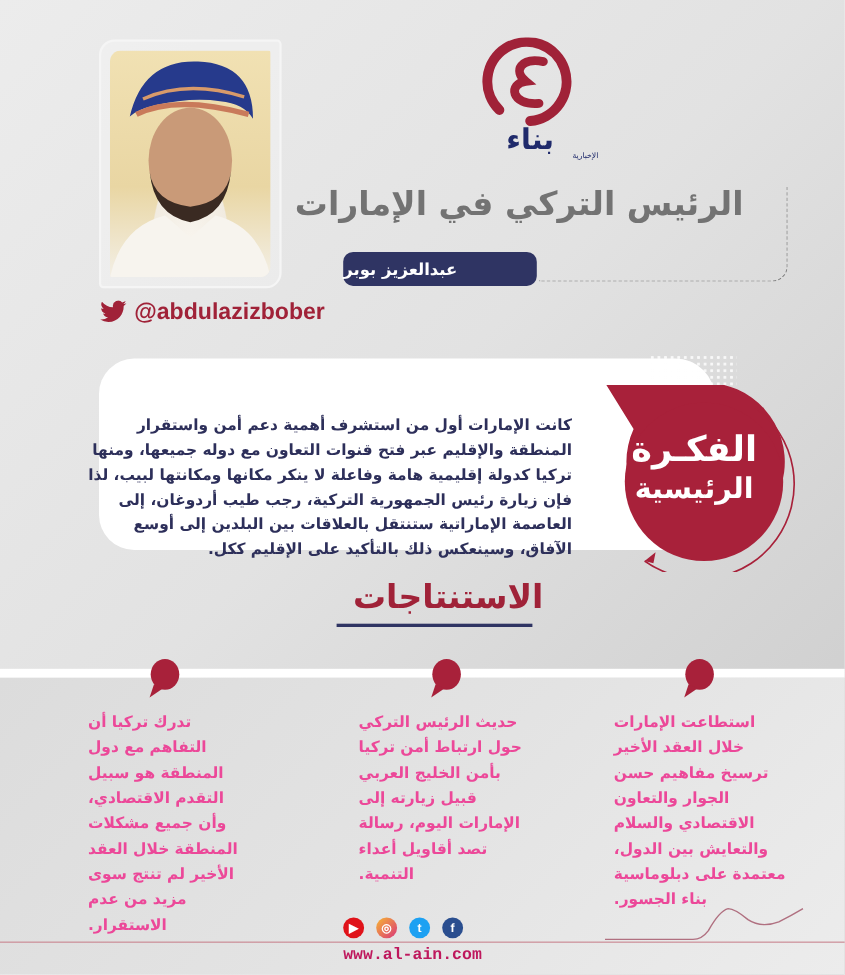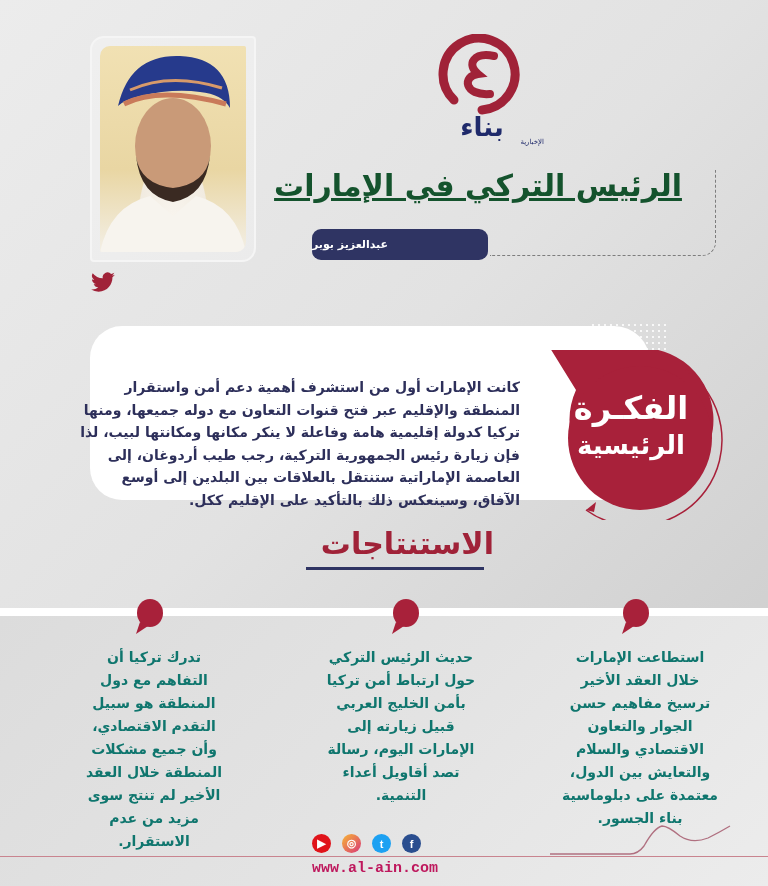--- a/index.html
+++ b/index.html
@@ -13,26 +13,26 @@
   .abs { position: absolute; }
 
   
   .logo { left: 434px; top: 34px; width: 96px; height: 110px; }
   .logo svg { width: 96px; height: 82px; display: block; margin: 0 auto; }
   .logo-word { position:absolute; left: 0; width: 96px; top: 80px; text-align: center;
     font-family: "DejaVu Sans", sans-serif; font-weight: bold; font-size: 26px; color:#1f2a6b; line-height: 26px; direction: rtl; }
   .logo-sub { position:absolute; left: 14px; width: 96px; top: 104px; text-align:right; font-size: 7px; color:#1f2a6b; direction: rtl; }
 
   
-  .headline { right: 80px; top: 168px; width: 420px; text-align: center; direction: rtl;
-    font-weight: bold; font-size: 30px; color: #14532d; text-decoration: underline; }
+  .headline { right: 80px; top: 168px; width: 420px; text-align: left; direction: rtl;
+    font-weight: bold; font-size: 30px; color: #737373; }
   .dash-frame { left: 490px; top: 170px; width: 226px; height: 86px;
     border-right: 1.5px dashed #7d7d7d; border-bottom: 1.5px dashed #7d7d7d; border-bottom-right-radius: 14px; }
   .author-pill { left: 312px; top: 229px; width: 176px; height: 31px; background: #2f3463;
-    border-radius: 9px; color: #fff; font-weight: bold; font-size: 11px; direction: rtl;
+    border-radius: 9px; color: #fff; font-weight: bold; font-size: 15px; direction: rtl;
     display:flex; align-items:center; justify-content:flex-end; padding-right: 14px; }
 
   
   .photo-frame { left: 90px; top: 36px; width: 166px; height: 226px; border: 2px solid #f5f5f5;
     border-radius: 14px 4px 14px 4px; padding: 8px; background: rgba(255,255,255,0.25); }
   .photo { width: 100%; height: 100%; border-radius: 10px 2px 10px 2px; overflow: hidden;
     background: radial-gradient(ellipse at 50% 95%, #faf7f2 0%, #f1ebe0 35%, transparent 36%),
                 linear-gradient(180deg, #f1e1b3 0%, #e9d6a3 60%, #f3efe6 100%); position: relative; }
 
   
@@ -56,21 +56,21 @@
   .concl-title { left: 300px; top: 526px; width: 194px; text-align: right; direction: rtl;
     font-weight: bold; font-size: 30px; color: #a02238; }
   .concl-underline { left: 306px; top: 567px; width: 178px; height: 3px; background: #2f3463; }
 
   
   .band { left: 0; top: 608px; width: 768px; height: 8px; background: #ffffff; }
   .lower-bg { left: 0; top: 616px; width: 768px; height: 270px;
     background: linear-gradient(135deg, #dcdcdc 0%, #e3e3e3 50%, #ececec 100%); }
 
   .bubble { width: 40px; height: 40px; }
-  .col-text { direction: rtl; text-align: center; font-weight: bold; font-size: 14px; line-height: 23px; color: #0f766e; }
+  .col-text { direction: rtl; text-align: left; font-weight: bold; font-size: 14px; line-height: 23px; color: #ec4899; }
 
   
   .social { left: 312px; top: 834px; display:flex; gap: 11px; }
   .soc { width: 19px; height: 19px; border-radius: 50%; display:flex; align-items:center; justify-content:center;
     color:#fff; font-size: 11px; font-weight:bold; font-family: "Liberation Sans", sans-serif; }
   .footer-line { left: 0; top: 856px; width: 768px; height: 1px; background: #c9848f; }
   .url { left: 312px; top: 860px; font-family: Liberation Mono, monospace; font-size: 15px; color: #be185d; font-weight: bold; }
   .wave { left: 550px; top: 810px; width: 200px; height: 60px; }
 </style>
 </head>
@@ -99,20 +99,21 @@
 </div>
 
 <div class="abs dash-frame"></div>
 <div class="abs headline">الرئيس التركي في الإمارات</div>
 <div class="abs author-pill">عبدالعزيز بوبر</div>
 
 <div class="abs handle">
   <svg width="26" height="22" viewBox="0 0 24 20">
     <path d="M23 2.3c-.8.4-1.7.6-2.6.7.9-.6 1.6-1.4 2-2.5-.9.5-1.9.9-2.9 1.1A4.5 4.5 0 0 0 11.8 5.7 12.8 12.8 0 0 1 2.5 1 4.5 4.5 0 0 0 3.9 7 4.4 4.4 0 0 1 1.8 6.5c0 2.2 1.6 4 3.6 4.4-.7.2-1.4.2-2 .1.6 1.8 2.2 3.1 4.2 3.1A9 9 0 0 1 1 16a12.8 12.8 0 0 0 6.9 2c8.3 0 12.8-6.9 12.8-12.8v-.6c.9-.6 1.6-1.4 2.3-2.3z" fill="#a02238"></path>
   </svg>
+  <span class="handle-text">@abdulazizbober</span>
 </div>
 
 <div class="abs idea-card"></div>
 <div class="abs dots"></div>
 <div class="abs idea-text">كانت الإمارات أول من استشرف أهمية دعم أمن واستقرار المنطقة والإقليم عبر فتح قنوات التعاون مع دوله جميعها، ومنها تركيا كدولة إقليمية هامة وفاعلة لا ينكر مكانها ومكانتها لبيب، لذا فإن زيارة رئيس الجمهورية التركية، رجب طيب أردوغان، إلى العاصمة الإماراتية ستنتقل بالعلاقات بين البلدين إلى أوسع الآفاق، وسينعكس ذلك بالتأكيد على الإقليم ككل.</div>
 <svg class="abs idea-circle" viewBox="0 0 190 170">
   <path d="M14 -2 L104 -2 A72 72 0 1 1 40 40 Z" fill="#a8213a"></path>
   <circle cx="104" cy="88" r="72" fill="#a8213a"></circle>
   <path d="M150 20 A86 86 0 0 1 50 160" fill="none" stroke="#a8213a" stroke-width="1.5"></path>
   <path d="M50 160 l10 -8 l-2 10 z" fill="#a8213a"></path>

